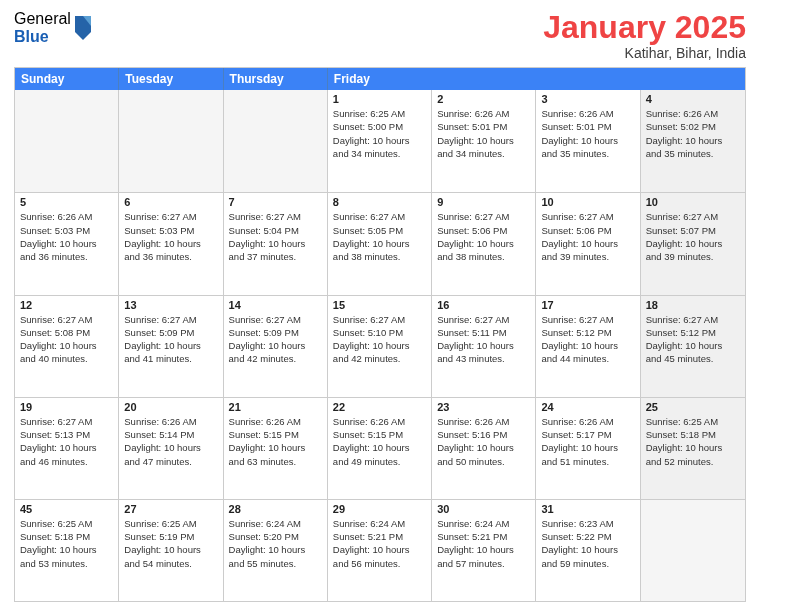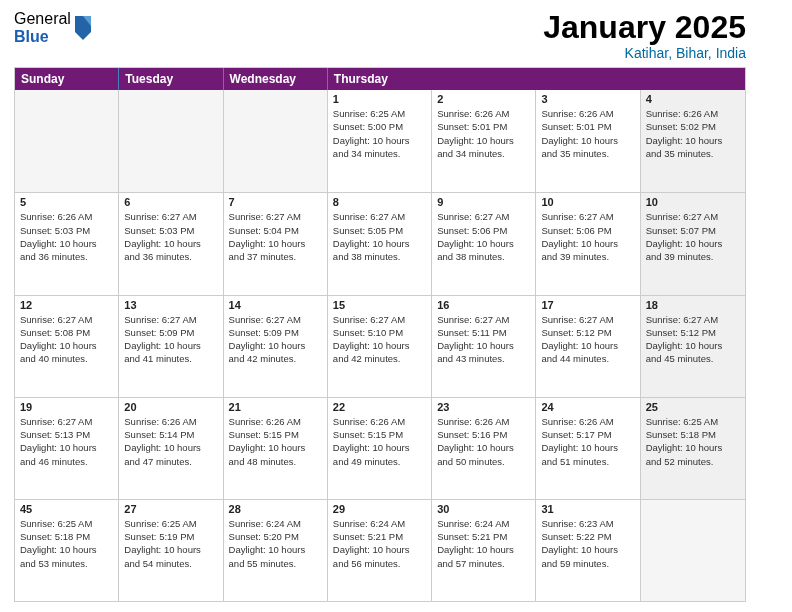--- a/index.html
+++ b/index.html
@@ -42,37 +42,37 @@
       height: 28px;
       margin-left: 2px;
       margin-top: -4px;
     }
     .title-block {
       text-align: right;
     }
     .month-title {
       font-size: 32px;
       font-weight: bold;
-      color: #000000;
+      color: #ef4444;
       line-height: 1.1;
     }
     .location {
       font-size: 14px;
-      color: #0369a1;
+      color: #404040;
     }
     .calendar {
       flex: 1;
       display: flex;
       flex-direction: column;
       border: 1px solid #ccc;
     }
     .cal-header {
       display: grid;
       grid-template-columns: repeat(7, 1fr);
-      background: #701a75;
+      background: #3b82f6;
     }
     .cal-header-cell {
       color: #fff;
       font-size: 12px;
       font-weight: bold;
       padding: 4px 6px;
       border-right: 1px solid #4a7fc1;
     }
     .cal-header-cell:last-child { border-right: none; }
     .cal-body {
@@ -127,22 +127,22 @@
     <div class="title-block">
       <div class="month-title">January 2025</div>
       <div class="location">Katihar, Bihar, India</div>
     </div>
   </div>
 
   <div class="calendar">
     <div class="cal-header">
       <div class="cal-header-cell">Sunday</div>
       <div class="cal-header-cell">Tuesday</div>
-      <div class="cal-header-cell">Wednesday</div>
       <div class="cal-header-cell">Thursday</div>
+      <div class="cal-header-cell">Friday</div>
     </div>
     <div class="cal-body" id="cal-body">
     <div class="cal-week">
           <div class="cal-cell empty"></div>
           <div class="cal-cell empty"></div>
           <div class="cal-cell empty"></div>
           <div class="cal-cell">
             <div class="day-num">1</div>
             <div class="cell-line">Sunrise: 6:25 AM</div>
             <div class="cell-line">Sunset: 5:00 PM</div>
@@ -286,21 +286,21 @@
             <div class="cell-line">Sunrise: 6:26 AM</div>
             <div class="cell-line">Sunset: 5:14 PM</div>
             <div class="cell-line">Daylight: 10 hours</div>
             <div class="cell-line">and 47 minutes.</div>
           </div>
           <div class="cal-cell">
             <div class="day-num">21</div>
             <div class="cell-line">Sunrise: 6:26 AM</div>
             <div class="cell-line">Sunset: 5:15 PM</div>
             <div class="cell-line">Daylight: 10 hours</div>
-            <div class="cell-line">and 48 minutes.</div>
+            <div class="cell-line">and 63 minutes.</div>
           </div>
           <div class="cal-cell">
             <div class="day-num">22</div>
             <div class="cell-line">Sunrise: 6:26 AM</div>
             <div class="cell-line">Sunset: 5:15 PM</div>
             <div class="cell-line">Daylight: 10 hours</div>
             <div class="cell-line">and 49 minutes.</div>
           </div>
           <div class="cal-cell">
             <div class="day-num">23</div>

